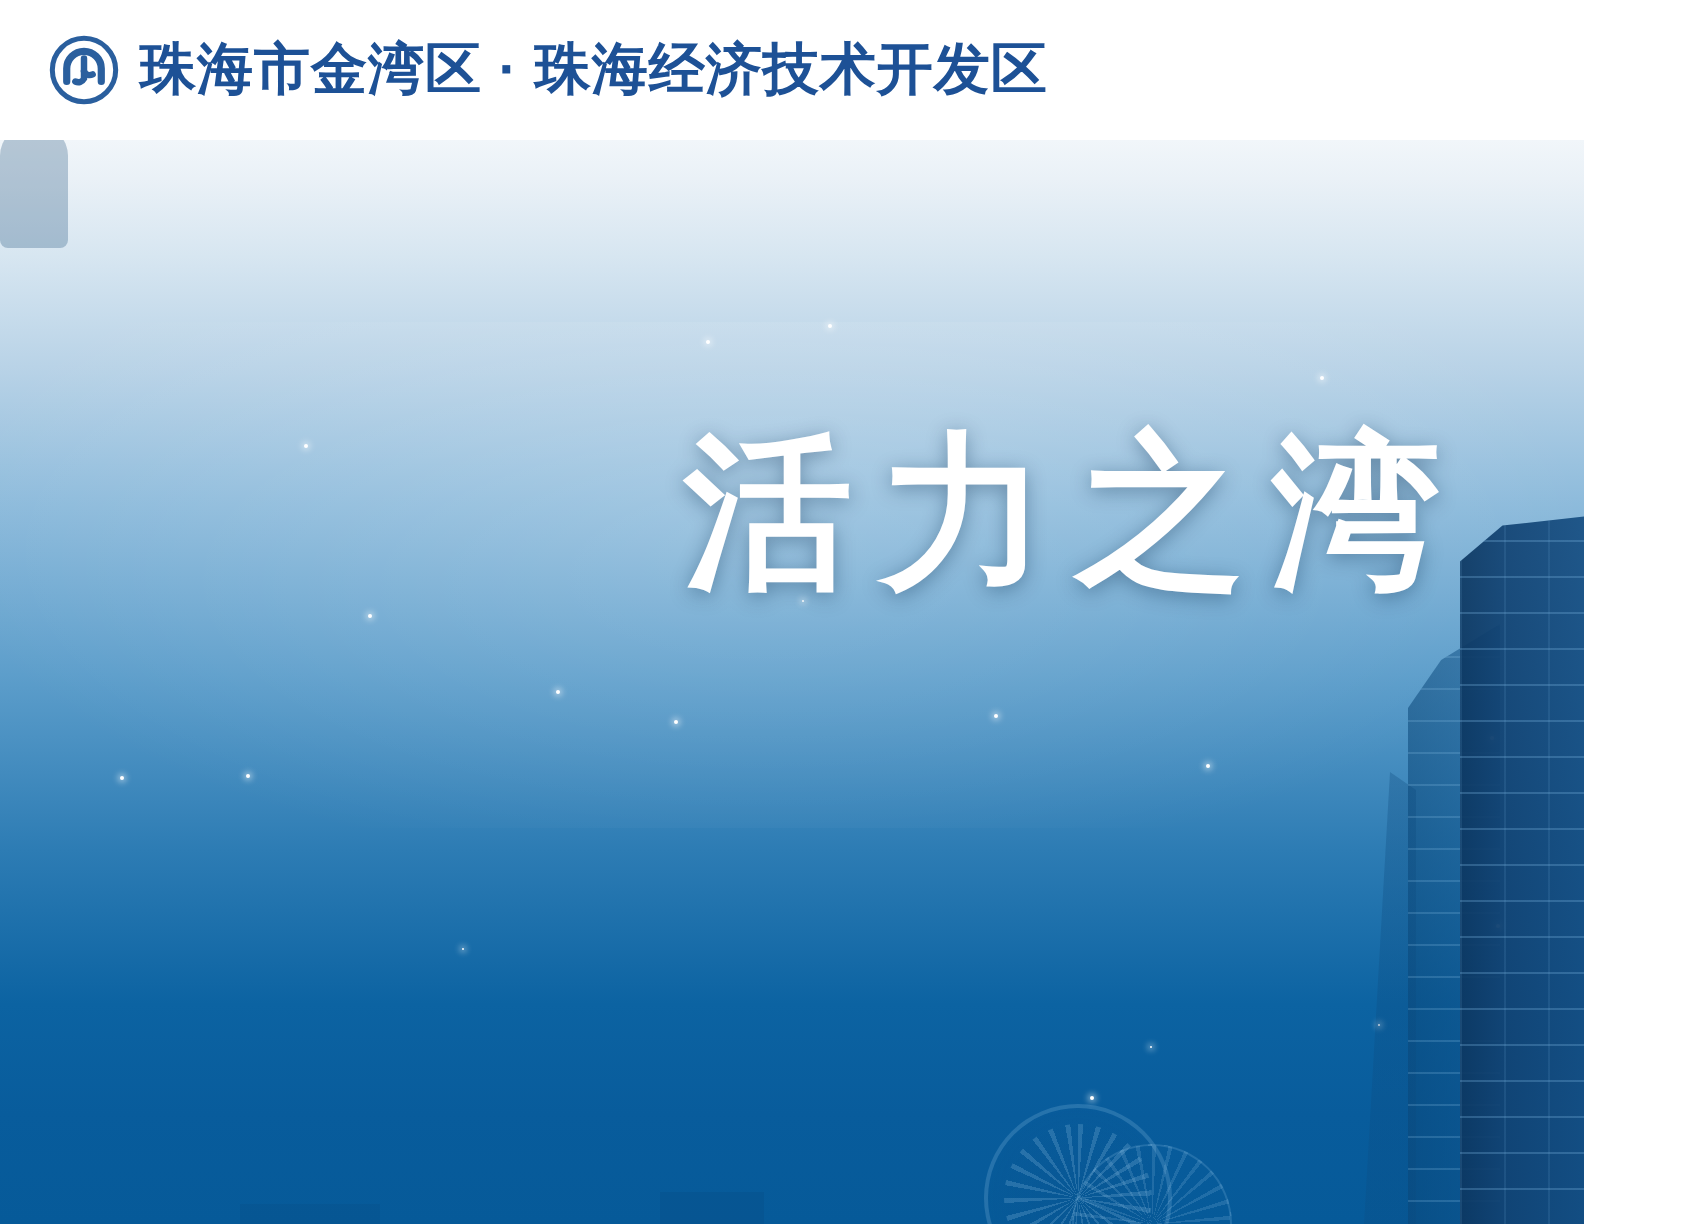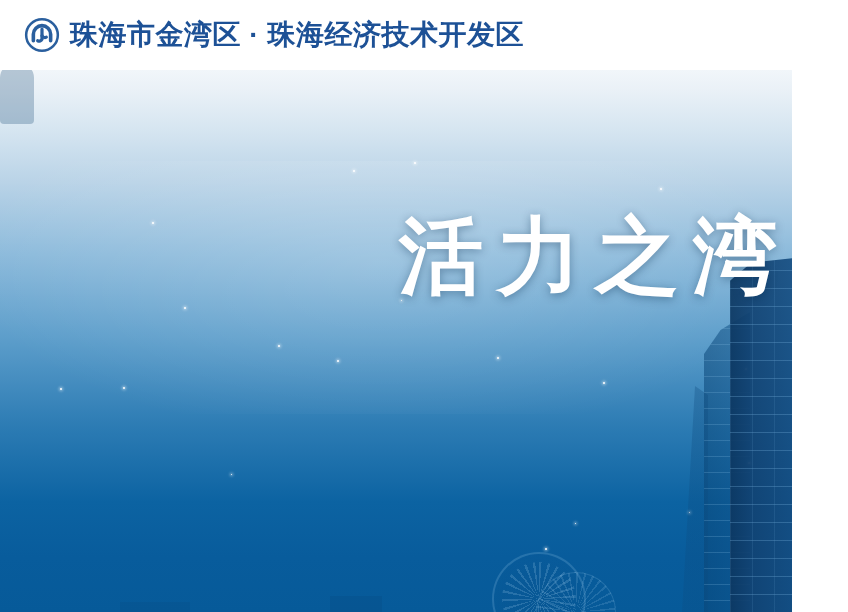--- a/index.html
+++ b/index.html
@@ -236,21 +236,20 @@
   .headline {
     font-size: 84px;
     font-weight: bold;
     color: #ffffff;
     letter-spacing: 14px;
     line-height: 1.05;
     margin: 0 0 22px 0;
     white-space: nowrap;
     text-shadow: 0 2px 10px rgba(4,40,74,0.38);
     padding-left: 14px;
-    text-align: center;
   }
   .subline {
     font-size: 36px;
     font-weight: normal;
     color: #ffffff;
     letter-spacing: 9px;
     line-height: 1.15;
     margin: 0;
     white-space: nowrap;
     text-shadow: 0 1px 6px rgba(4,40,74,0.35);

